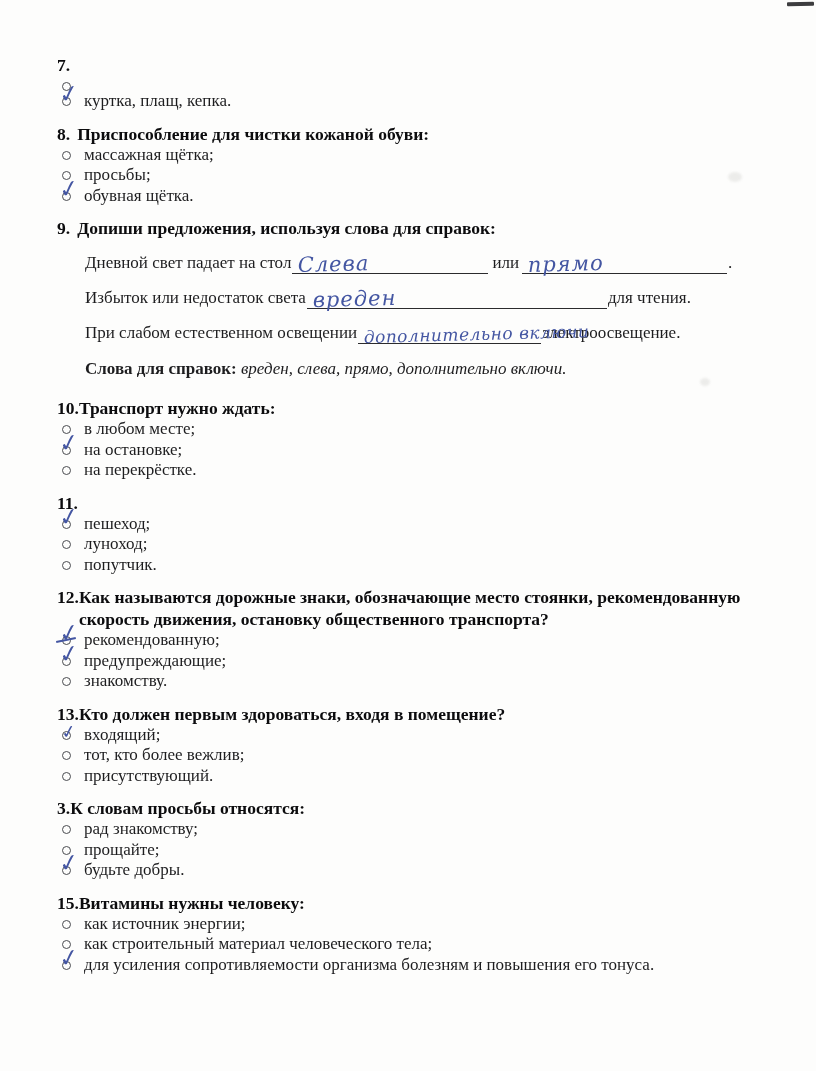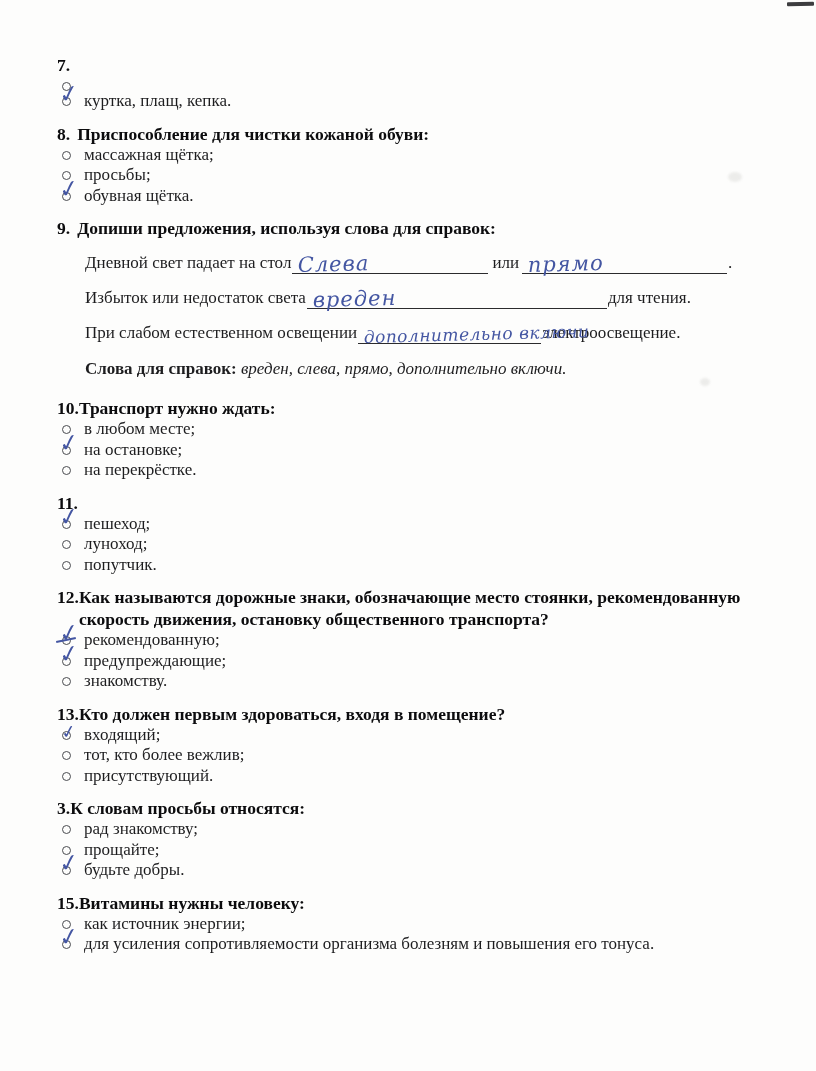--- a/index.html
+++ b/index.html
@@ -273,19 +273,25 @@
         </div>
         <div class="opt">
           <span class="bullet-wrap">
             <span class="bullet"></span>
           </span>
           <span class="opt-text">как источник энергии;</span>
         </div>
         <div class="opt">
           <span class="bullet-wrap">
             <span class="bullet"></span>
+          </span>
+          <span class="opt-text">как строительный материал человеческого тела;</span>
+        </div>
+        <div class="opt">
+          <span class="bullet-wrap">
+            <span class="bullet"></span>
             <span class="check">✓</span>
           </span>
           <span class="opt-text">для усиления сопротивляемости организма болезням и повышения его тонуса.</span>
         </div>
       </section>
     </main>
 </div>
 
 </body></html>

